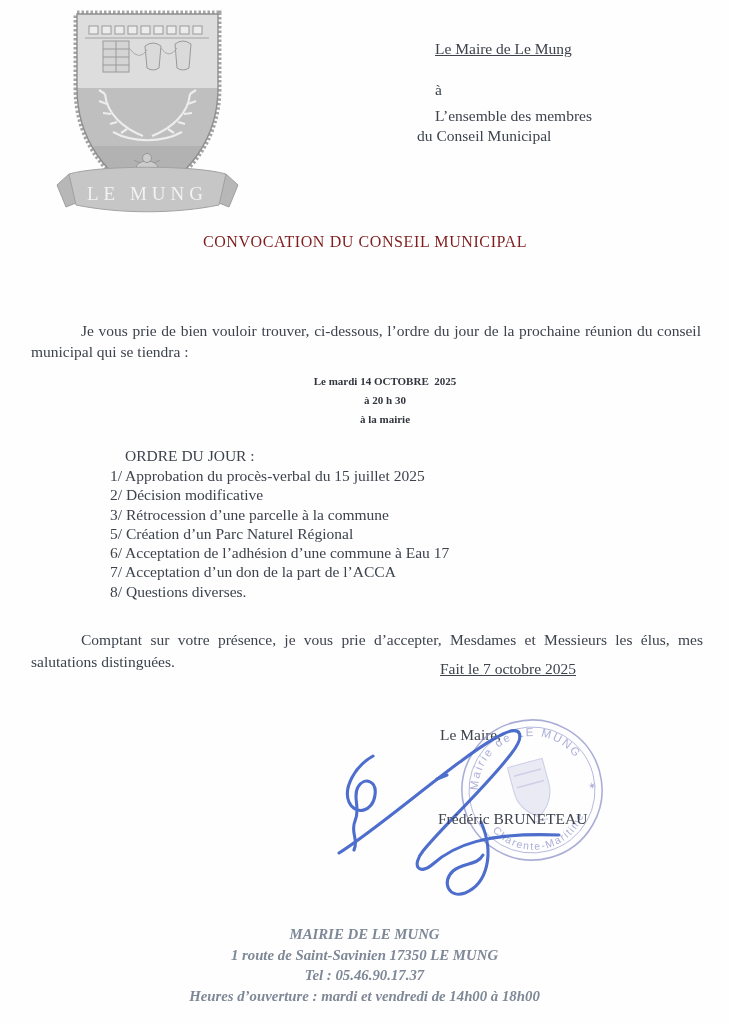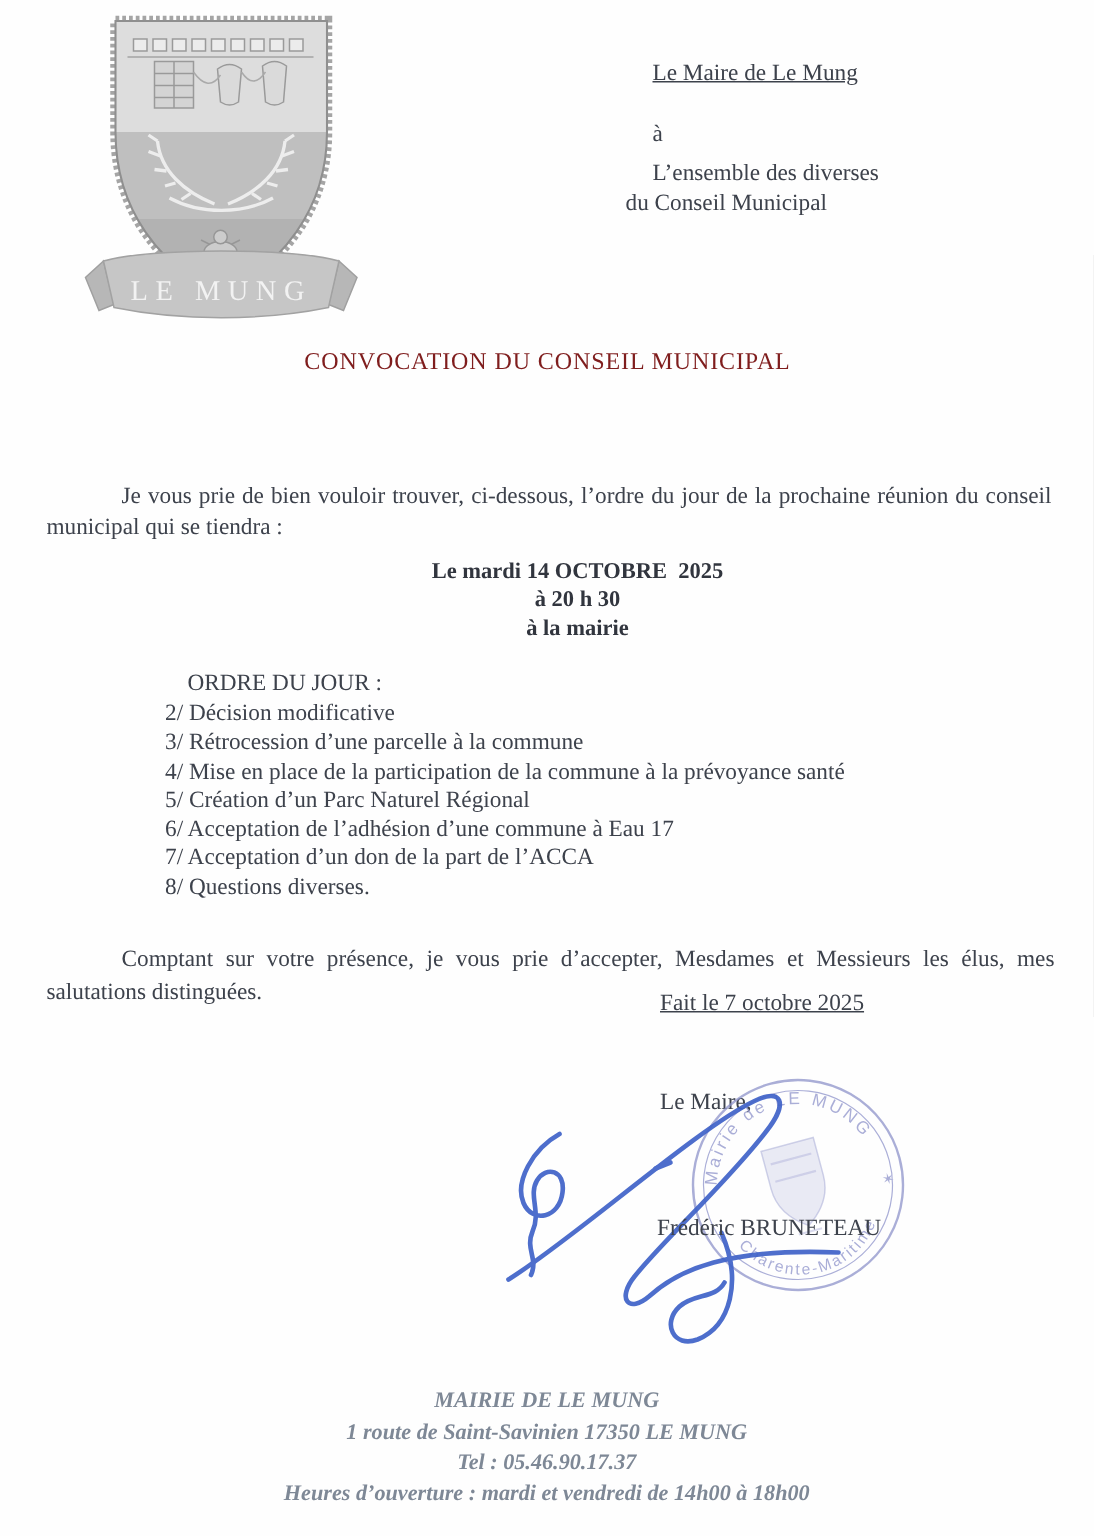--- a/index.html
+++ b/index.html
@@ -23,21 +23,21 @@
 
   .title{left:40px;top:233px;width:650px;text-align:center;
     font-size:16px;letter-spacing:.6px;color:#7f1d1d;}
 
   .salutation{left:82px;top:284px;}
 
   .intro{left:31px;top:320px;width:670px;text-align:justify;
     text-indent:50px;line-height:21px;}
 
   .meeting{left:40px;top:372px;width:690px;text-align:center;
-    font-weight:bold;font-size:15px;line-height:19px;color:#31353e;}
+    font-weight:bold;font-size:11px;line-height:19px;color:#31353e;}
   .meeting .date{white-space:pre;}
 
   .agenda-h{left:81px;top:447px;margin-left:44px;}
   .agenda{left:110px;top:466px;line-height:19.3px;}
 
   .closing{left:31px;top:629px;width:672px;text-align:justify;
     text-indent:50px;line-height:22px;}
 
   .fait{left:440px;top:660px;text-decoration:underline;}
   .lemaire{left:440px;top:726px;}
@@ -109,38 +109,38 @@
     <g>
       <path d="M14,166 L2,177 L11,199 L21,195 Z" fill="#b7b7b7" stroke="#a0a0a0"></path>
       <path d="M171,166 L183,177 L174,199 L164,195 Z" fill="#b7b7b7" stroke="#a0a0a0"></path>
       <path d="M14,166 C45,157 140,157 171,166 L164,197 C120,206 65,206 21,197 Z" fill="#c6c6c6" stroke="#a2a2a2"></path>
       <text x="92.5" y="192" text-anchor="middle" font-size="19" letter-spacing="5" fill="#f2f2f2" font-family="Liberation Serif, DejaVu Serif, serif">LE MUNG</text>
     </g>
   </svg>
 
   <div class="abs fs r-from">Le Maire de Le Mung</div>
   <div class="abs fs r-a">à</div>
-  <div class="abs fs r-to1">L’ensemble des diverses</div>
+  <div class="abs fs r-to1">L’ensemble des membres</div>
   <div class="abs fs r-to2">du Conseil Municipal</div>
 
   <div class="abs title">CONVOCATION DU CONSEIL MUNICIPAL</div>
 
   <div class="abs fs intro">Je vous prie de bien vouloir trouver, ci-dessous, l’ordre du jour de la prochaine réunion du conseil municipal qui se tiendra :</div>
 
   <div class="abs meeting">
     <div class="date">Le mardi 14 OCTOBRE  2025</div>
     <div>à 20 h 30</div>
     <div>à la mairie</div>
   </div>
 
   <div class="abs fs agenda-h">ORDRE DU JOUR :</div>
   <div class="abs fs agenda">
+    <div>1/ Approbation du procès-verbal du 15 juillet 2025</div>
     <div>2/ Décision modificative</div>
     <div>3/ Rétrocession d’une parcelle à la commune</div>
-    <div>4/ Mise en place de la participation de la commune à la prévoyance santé</div>
     <div>5/ Création d’un Parc Naturel Régional</div>
     <div>6/ Acceptation de l’adhésion d’une commune à Eau 17</div>
     <div>7/ Acceptation d’un don de la part de l’ACCA</div>
     <div>8/ Questions diverses.</div>
   </div>
 
   <div class="abs fs closing">Comptant sur votre présence, je vous prie d’accepter, Mesdames et Messieurs les élus, mes salutations distinguées.</div>
 
   <div class="abs fs fait">Fait le 7 octobre 2025</div>
   <div class="abs fs lemaire">Le Maire,</div>

